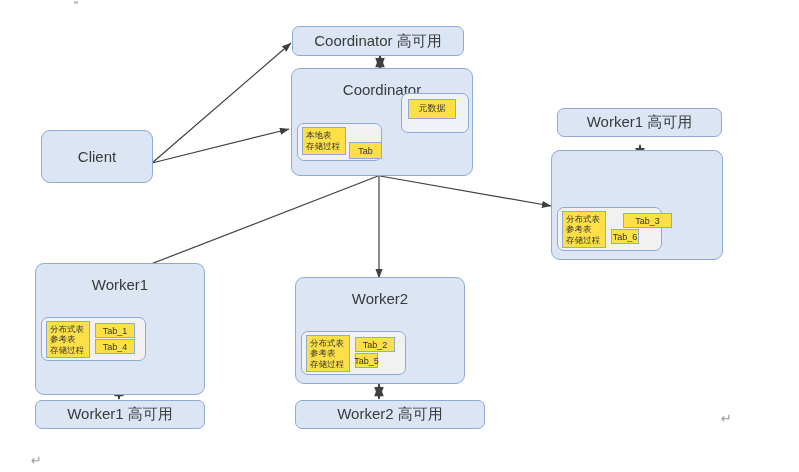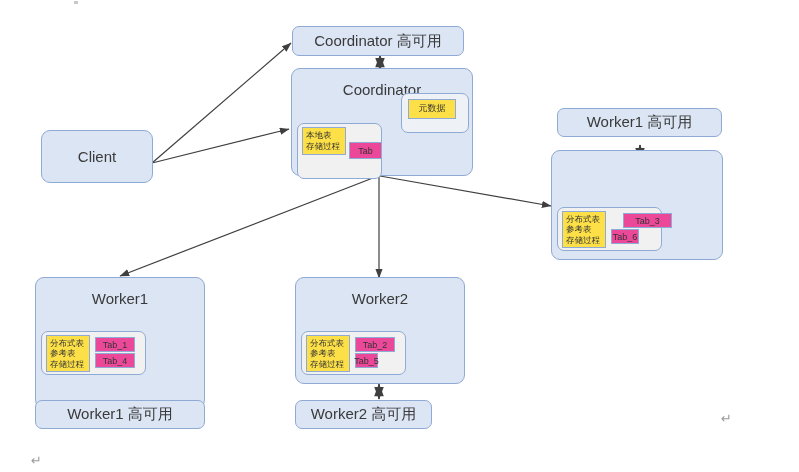--- a/index.html
+++ b/index.html
@@ -74,21 +74,21 @@
     flex-direction: column;
     justify-content: center;
     padding: 2px 3px;
     color: #333333;
     font-size: 8.5px;
     line-height: 1.25;
   }
   .tab-box {
     position: absolute;
     box-sizing: border-box;
-    background: #ec4899;
+    background: #fde047;
     border: 1px solid #8faad4;
     display: flex;
     align-items: center;
     justify-content: center;
     color: #333333;
     font-size: 9px;
   }
   .meta-wrap {
     position: absolute;
     box-sizing: border-box;
@@ -151,21 +151,21 @@
 
   <div class="node big-node" style="left:291px; top:68px; width:182px; height:108px;">
     <span class="title">Coordinator</span>
 
     <div class="meta-wrap" style="left:109px; top:24px; width:68px; height:40px;">
       <div class="label-box" style="left:6px; top:5px; width:48px; height:20px; align-items:center; justify-content:center; flex-direction:row; font-size:9px;">
         <span>元数据</span>
       </div>
     </div>
 
-    <div class="inner-box" style="left:5px; top:54px; width:85px; height:56px;padding-left:16px;">
+    <div class="inner-box" style="left:5px; top:54px; width:85px; height:38px;padding-left:16px;">
       <div class="label-box" style="left:4px; top:3px; width:44px; height:28px;">
         <span>本地表</span>
         <span>存储过程</span>
       </div>
       <div class="tab-box" style="left:51px; top:18px; width:33px; height:17px;">
         <span>Tab</span>
       </div>
     </div>
   </div>
 
@@ -183,21 +183,21 @@
       </div>
       <div class="tab-box" style="left:65px; top:5px; width:49px; height:15px;">
         <span>Tab_3</span>
       </div>
       <div class="tab-box" style="left:53px; top:21px; width:28px; height:15px;">
         <span>Tab_6</span>
       </div>
     </div>
   </div>
 
-  <div class="node big-node" style="left:35px; top:277px; width:170px; height:132px;">
+  <div class="node big-node" style="left:35px; top:263px; width:170px; height:132px;">
     <span class="title">Worker1</span>
 
     <div class="inner-box" style="left:5px; top:53px; width:105px; height:44px;">
       <div class="label-box" style="left:4px; top:3px; width:44px; height:37px;">
         <span>分布式表</span>
         <span>参考表</span>
         <span>存储过程</span>
       </div>
       <div class="tab-box" style="left:53px; top:5px; width:40px; height:15px;">
         <span>Tab_1</span>
@@ -223,21 +223,21 @@
       </div>
       <div class="tab-box" style="left:53px; top:5px; width:40px; height:15px;">
         <span>Tab_2</span>
       </div>
       <div class="tab-box" style="left:53px; top:21px; width:23px; height:15px;text-align:right;">
         <span>Tab_5</span>
       </div>
     </div>
   </div>
 
-  <div class="node ha-bar" style="left:295px; top:400px; width:137px; height:29px;">
+  <div class="node ha-bar" style="left:295px; top:400px; width:190px; height:29px;">
     <span>Worker2 高可用</span>
   </div>
 
   <div class="pilcrow" style="left:721px; top:411px;">↵</div>
   <div class="pilcrow" style="left:31px; top:453px;">↵</div>
 
   <div class="speck" style="left:74px; top:1px; width:4px; height:3px;"></div>
 
 </div>
 

